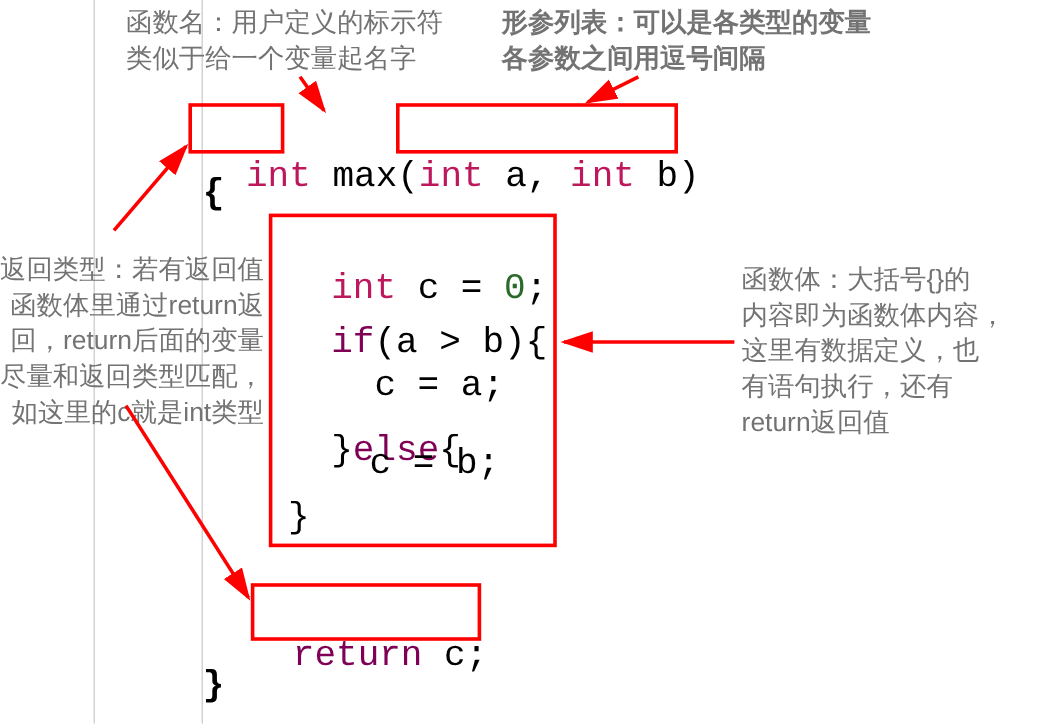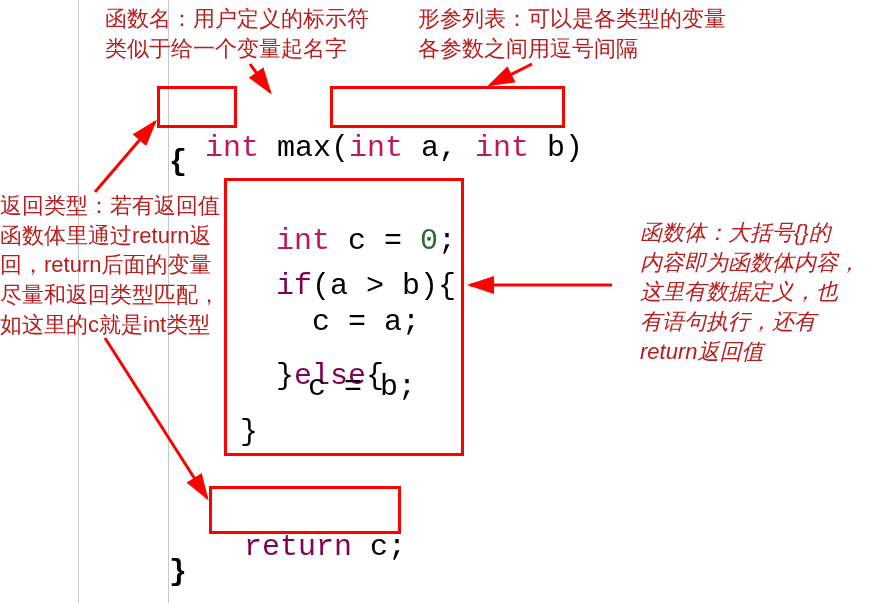--- a/index.html
+++ b/index.html
@@ -13,21 +13,21 @@
   }
   .margin-line {
     position: absolute;
     top: 0;
     bottom: 0;
     width: 1px;
     background: #c8c8c8;
   }
   .annotation {
     position: absolute;
-    color: #b91c1c;
+    color: #737373;
     font-size: 22px;
     line-height: 1.35;
     white-space: pre;
   }
   .code {
     position: absolute;
     font-family: "Courier New", monospace;
     font-size: 30px;
     white-space: pre;
     color: #000000;
@@ -48,28 +48,28 @@
   }
 </style>
 </head>
 <body>
 
 <div class="margin-line" style="left:78px;"></div>
 <div class="margin-line" style="left:168px;"></div>
 
 <div class="annotation" style="left:105px; top:4px;">函数名：用户定义的标示符
 类似于给一个变量起名字</div>
-<div class="annotation" style="left:418px; top:4px;">形参列表：可以是各类型的变量
+<div class="annotation" style="left:418px; top:4px;font-weight:bold;">形参列表：可以是各类型的变量
 各参数之间用逗号间隔</div>
-<div class="annotation" style="left:0px; top:191px;">返回类型：若有返回值
+<div class="annotation" style="left:0px; top:210px;text-align:right;">返回类型：若有返回值
 函数体里通过return返
 回，return后面的变量
 尽量和返回类型匹配，
 如这里的c就是int类型</div>
-<div class="annotation" style="left:640px; top:218px;font-style:italic;">函数体：大括号{}的
+<div class="annotation" style="left:618px; top:218px;">函数体：大括号{}的
 内容即为函数体内容，
 这里有数据定义，也
 有语句执行，还有
 return返回值</div>
 
 <div class="code" style="left:169px; top:97px;">
   <span class="type">int</span><span> max(</span><span class="type">int</span><span> a, </span><span class="type">int</span><span> b)</span>
 </div>
 
 <div class="code" style="left:169px; top:145px; font-weight:bold;">{</div>

